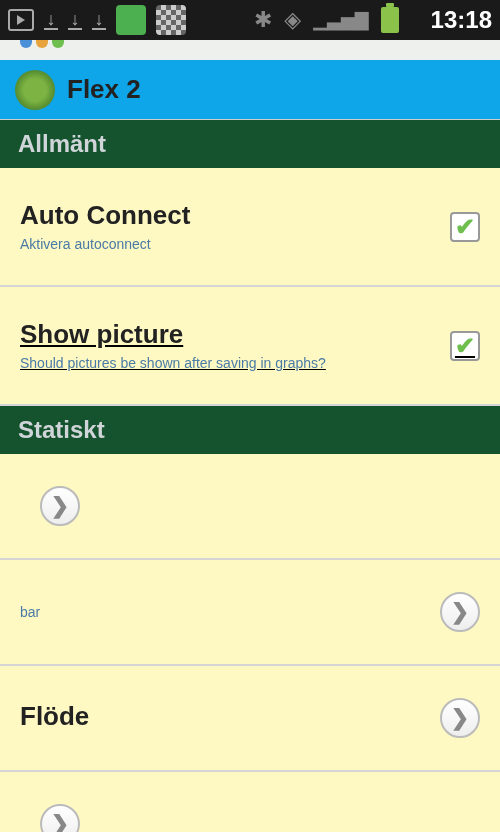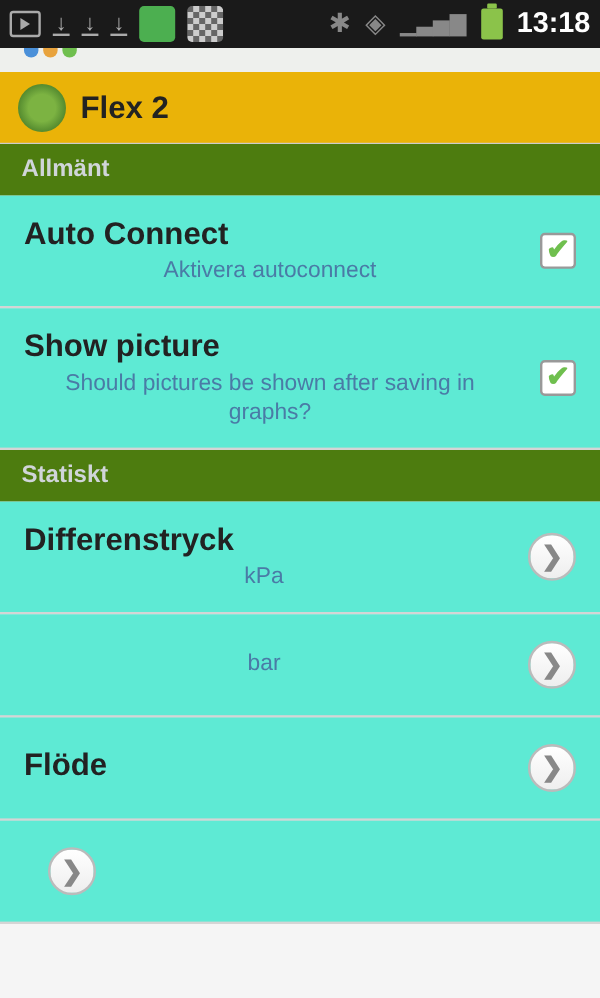--- a/index.html
+++ b/index.html
@@ -89,83 +89,83 @@
       left: 5px;
       width: 8px;
       height: 4px;
       background: #8bc34a;
       border-radius: 1px;
     }
     .time {
       font-size: 24px;
       font-weight: bold;
       color: #fff;
+      margin-left: 20px;
     }
     .dots-row {
       height: 20px;
       background: #eef0ed;
       padding-left: 20px;
       display: flex;
       align-items: flex-start;
       gap: 4px;
     }
     .dot { width: 12px; height: 8px; border-radius: 0 0 6px 6px; }
     .dot.blue { background: #4a90d9; }
     .dot.orange { background: #e8a33d; }
     .dot.green { background: #6fbf4e; }
     .app-header {
       height: 60px;
-      background: #eab308;
+      background: #0ea5e9;
       display: flex;
       align-items: center;
       padding: 0 15px;
       border-bottom: 1px solid #ccc;
     }
     .app-logo {
       width: 40px;
       height: 40px;
       background: radial-gradient(circle, #7cb342 40%, #558b2f 70%);
       border-radius: 50%;
       margin-right: 12px;
       position: relative;
     }
     .app-title {
       font-size: 26px;
       font-weight: bold;
       color: #222;
     }
     .section-header {
-      background: #4d7c0f;
+      background: #14532d;
       color: #d0d5d9;
-      font-size: 20px;
+      font-size: 24px;
       font-weight: bold;
       padding: 10px 18px;
     }
     .setting-row {
-      background: #5eead4;
+      background: #fef9c3;
       border-bottom: 2px solid #d5d5d5;
-      padding: 16px 20px;
+      padding: 32px 20px;
       display: flex;
       align-items: center;
       justify-content: space-between;
       min-height: 86px;
     }
-    .setting-row.tall { min-height: 100px; }
+    .setting-row.tall { min-height: 100px; text-decoration: underline; }
     .setting-text { flex: 1; }
     .setting-title {
       font-size: 26px;
       font-weight: bold;
       color: #222;
       margin-bottom: 4px;
     }
     .setting-subtitle {
-      font-size: 19px;
+      font-size: 14px;
       color: #4a7ba6;
       line-height: 1.3;
-      text-align: center;
     }
     .checkbox {
       width: 30px;
       height: 30px;
       border: 2px solid #999;
       border-radius: 4px;
       background: #fff;
       display: flex;
       align-items: center;
       justify-content: center;
@@ -257,24 +257,20 @@
     <div class="setting-subtitle">Should pictures be shown after saving in graphs?</div>
   </div>
   <div class="checkbox">
     <span class="checkmark">✔</span>
   </div>
 </div>
 
 <div class="section-header">Statiskt</div>
 
 <div class="setting-row">
-  <div class="setting-text">
-    <div class="setting-title">Differenstryck</div>
-    <div class="setting-subtitle">kPa</div>
-  </div>
   <div class="chevron-circle">
     <span class="chevron">❯</span>
   </div>
 </div>
 
 <div class="setting-row">
   <div class="setting-text">
     <div class="setting-subtitle">bar</div>
   </div>
   <div class="chevron-circle">

